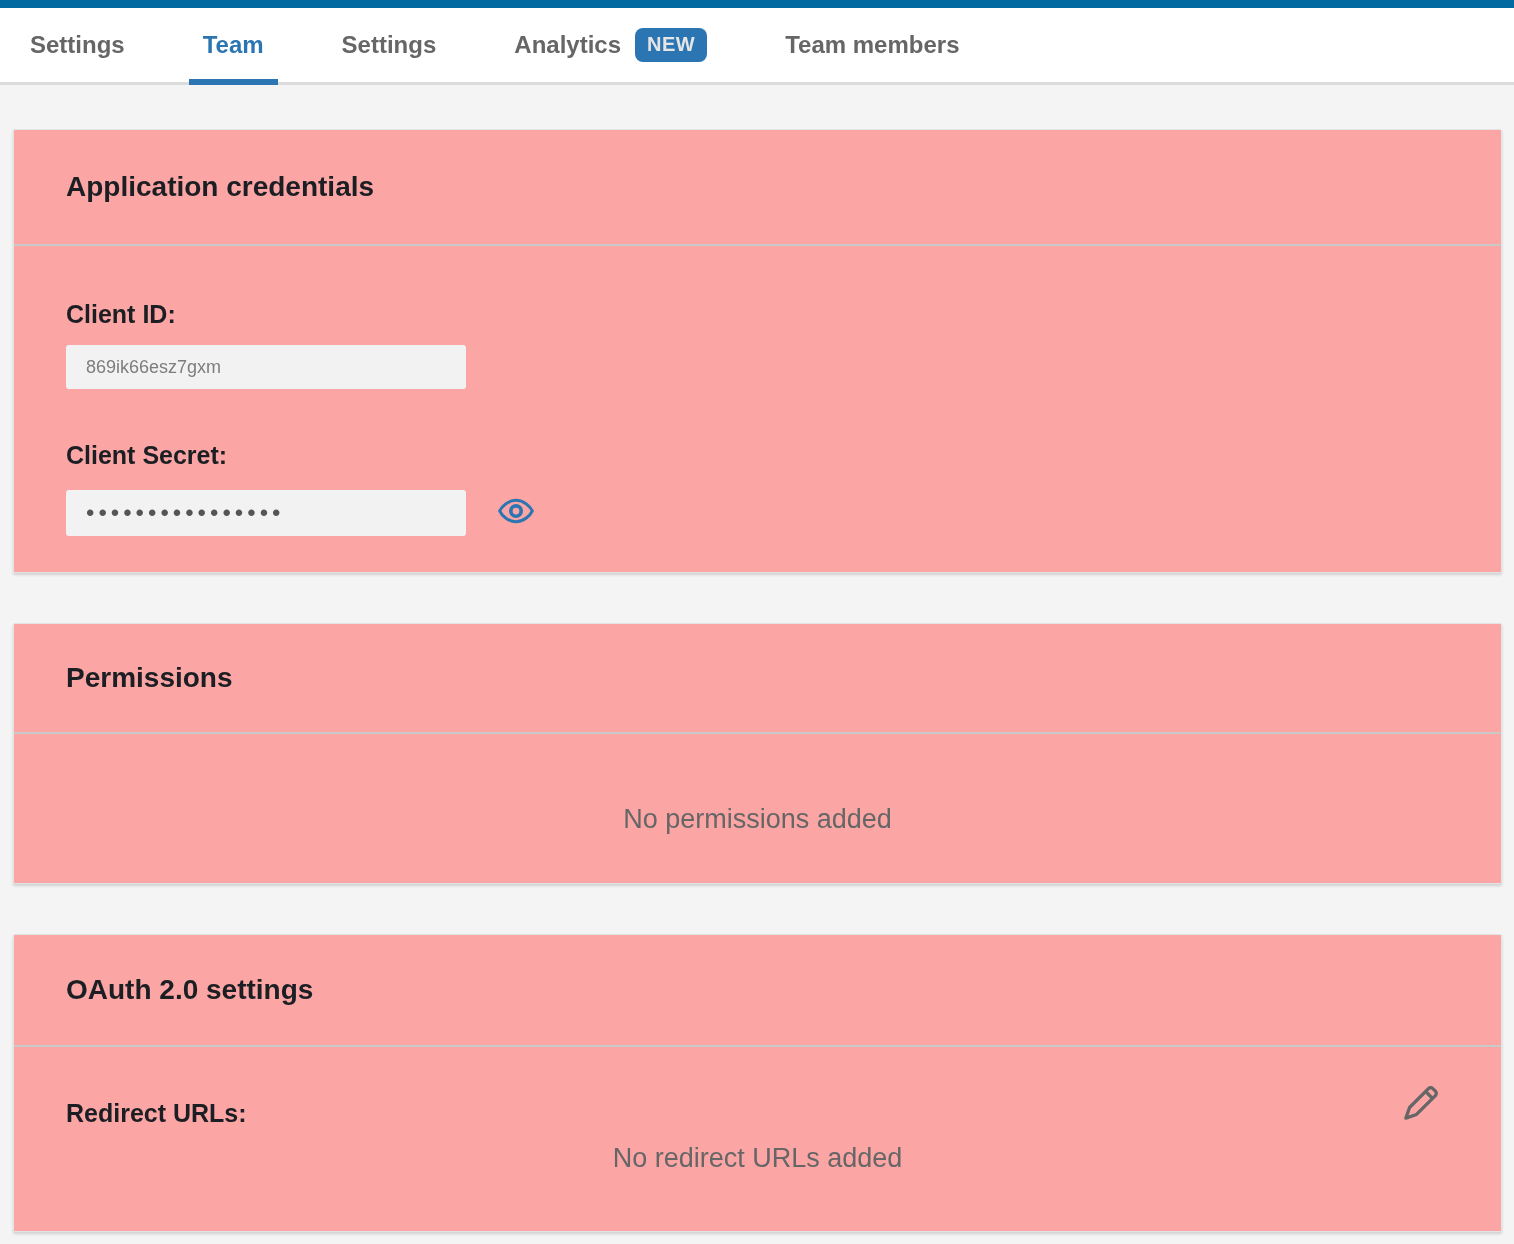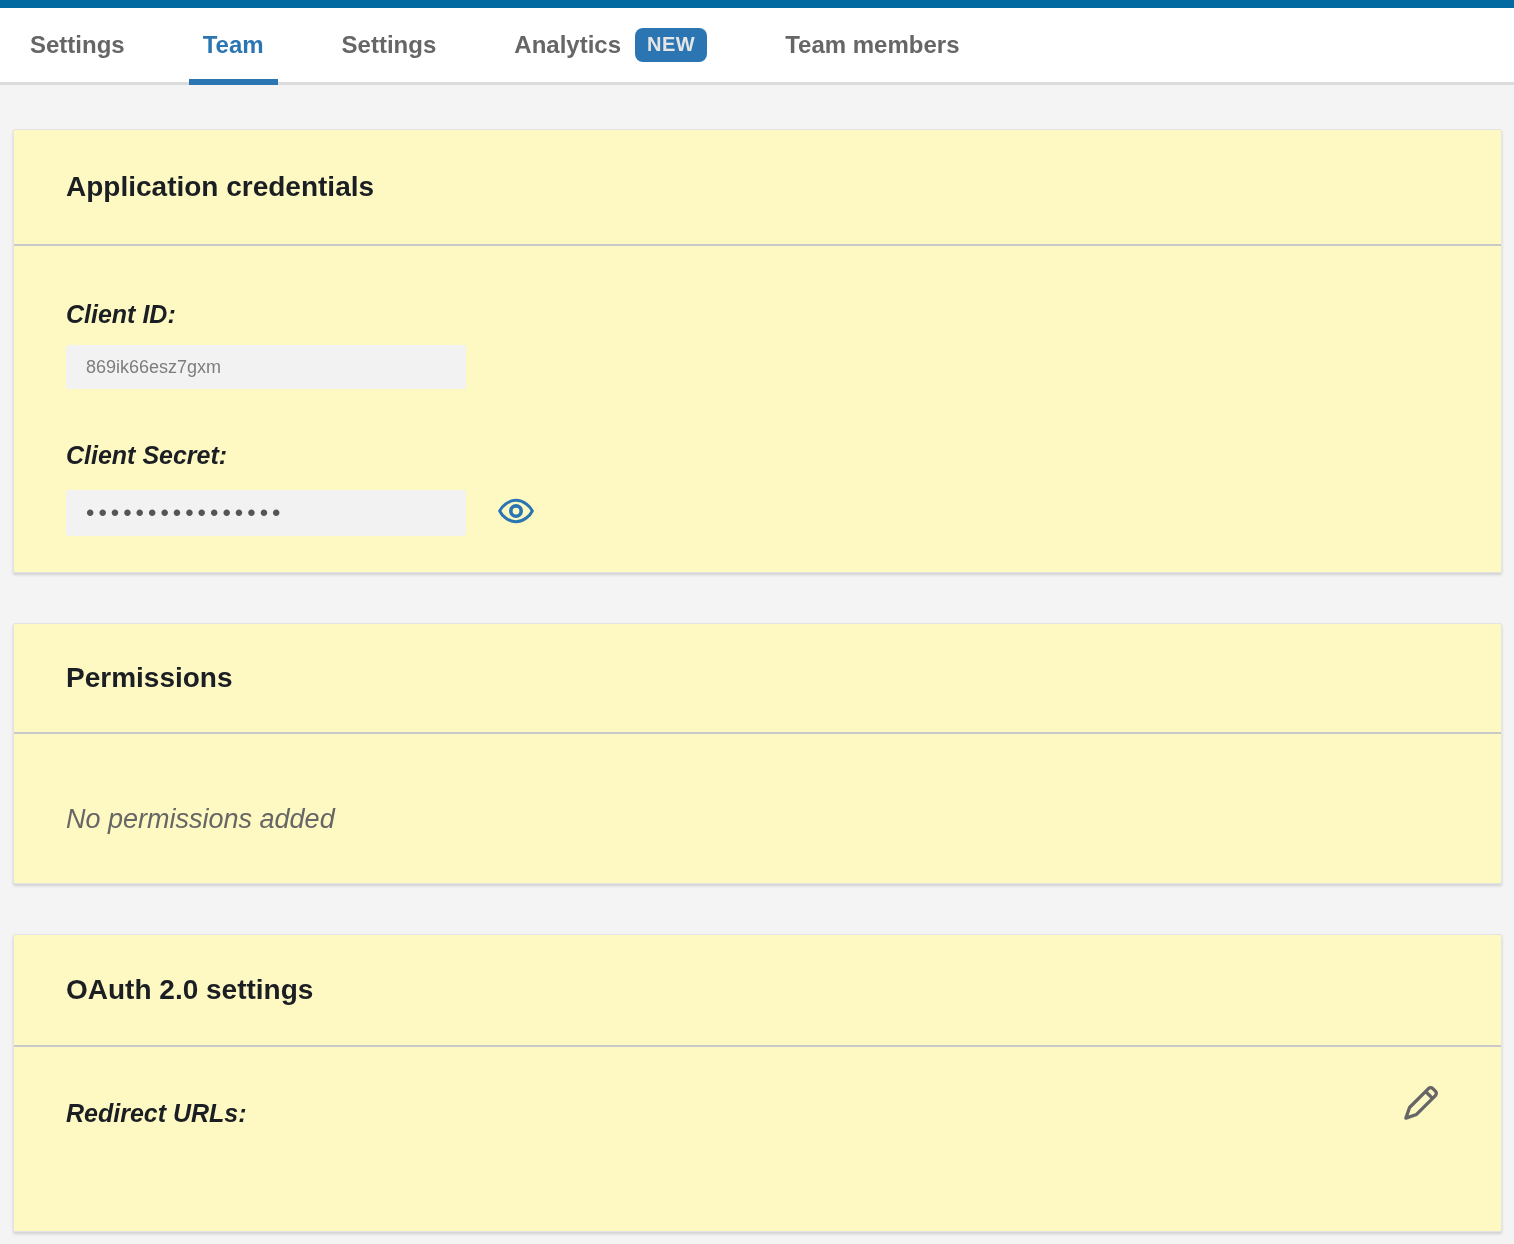--- a/index.html
+++ b/index.html
@@ -49,21 +49,21 @@
     padding: 5px 12px 6px;
     border-radius: 8px;
     letter-spacing: 0.5px;
   }
 
   
   .card {
     position: relative;
     margin-left: 13px;
     width: 1489px;
-    background: #fef9c3;
+    background: #fca5a5;
     border: 1px solid #e3e3e3;
     border-radius: 2px;
     box-shadow: 0 2px 3px rgba(0,0,0,0.15);
   }
   .card-header {
     display: flex;
     align-items: center;
     padding: 0 52px;
     border-bottom: 2px solid #c9c9c9;
     font-size: 28px;
@@ -79,21 +79,20 @@
 
   .card-body { padding: 0 52px; position: relative; }
   #card-credentials .card-body { padding-top: 54px; }
   #card-permissions .card-body { padding-top: 70px; }
   #card-oauth .card-body { padding-top: 52px; }
 
   .field-label {
     font-size: 25px;
     font-weight: 700;
     color: #1b1f23;
-    font-style: italic;
   }
   .input-box {
     margin-top: 16px;
     width: 400px;
     height: 44px;
     background: #f2f2f2;
     border-radius: 3px;
     display: flex;
     align-items: center;
     padding: 0 20px;
@@ -118,22 +117,22 @@
     width: 40px; height: 40px;
     background: none;
     border: none;
     cursor: pointer;
     display: flex;
     align-items: center;
     justify-content: center;
   }
   .empty-italic {
     font-size: 27px;
-    font-style: italic;
     color: #666666;
+    text-align: center;
   }
   #card-oauth .empty-italic { margin-top: 15px; }
   .edit-btn {
     position: absolute;
     top: 35px;
     right: 58px;
     width: 46px; height: 46px;
     background: none;
     border: none;
     cursor: pointer;
@@ -195,20 +194,21 @@
     <div class="empty-italic">No permissions added</div>
   </div>
 </section>
 
 <section class="card" id="card-oauth">
   <header class="card-header">
     <span>OAuth 2.0 settings</span>
   </header>
   <div class="card-body">
     <div class="field-label">Redirect URLs:</div>
+    <div class="empty-italic">No redirect URLs added</div>
     <button class="edit-btn">
       <span>
         <svg width="44" height="44" viewBox="0 0 24 24" fill="none">
           <path d="M4.3 19.7 L6.3 13.9 L16.6 3.6 a1.7 1.7 0 0 1 2.4 0 l1.4 1.4 a1.7 1.7 0 0 1 0 2.4 L10.1 17.7 Z" stroke="#666666" stroke-width="1.8" stroke-linejoin="round"></path>
           <path d="M15.1 5.2 L18.8 8.9" stroke="#666666" stroke-width="1.8"></path>
         </svg>
       </span>
     </button>
   </div>
 </section>

